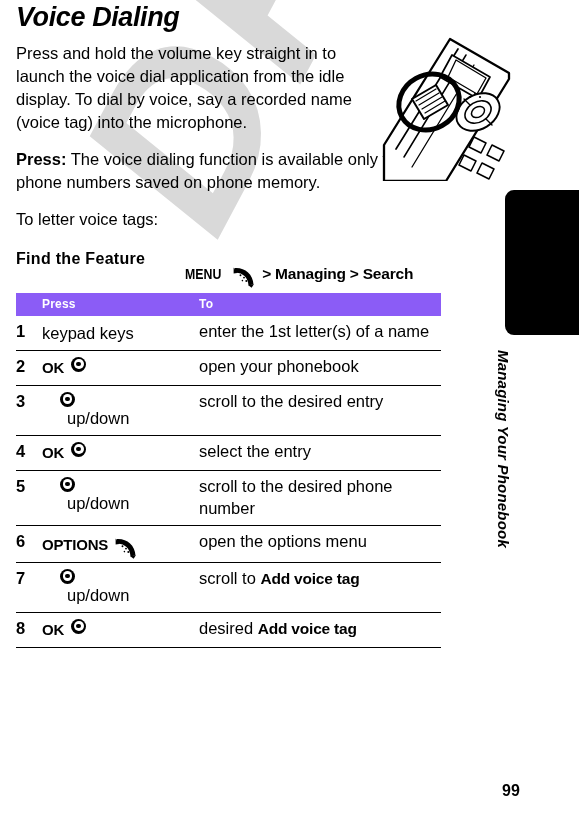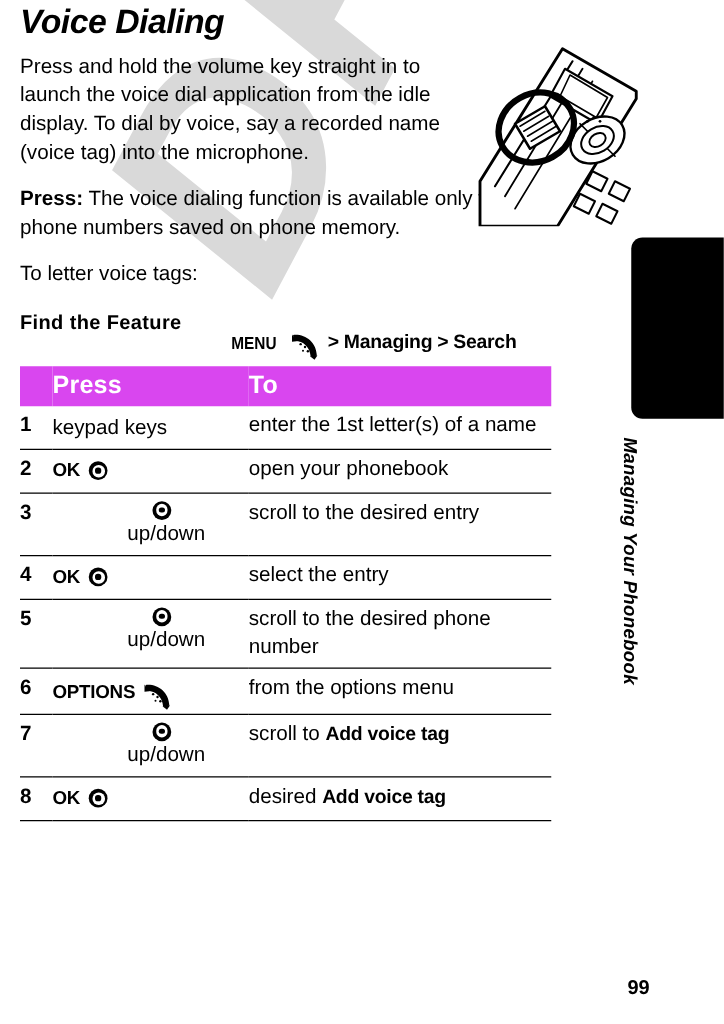--- a/index.html
+++ b/index.html
@@ -162,24 +162,24 @@
   }
 
   
   .steps-table {
     border-collapse: collapse;
     width: 425px;
     margin-top: 13px;
     table-layout: fixed;
   }
   .steps-table thead th {
-    background: #d946ef;
+    background: #8b5cf6;
     color: #ffffff;
     text-align: left;
-    font-size: 20px;
+    font-size: 12px;
     font-weight: bold;
     padding: 4px 0 5px 0;
     letter-spacing: 0.2px;
   }
   .th-num { width: 26px; }
   .th-press { width: 157px; }
   .th-to { width: 242px; }
 
   .steps-table tbody td {
     border-bottom: 1.4px solid #000000;
@@ -198,21 +198,20 @@
     padding-top: 6px;
   }
   .cell-press {
     padding-right: 6px;
   }
   .cell-to {
     padding-right: 4px;
   }
   .press-inline {
     display: flex;
-    align-items: center;
     min-height: 22px;
     padding-top: 2px;
   }
   .press-inline.indent {
     padding-left: 18px;
     flex-direction: column;
   }
   .press-text {
     font-size: 16.5px;
   }
@@ -444,21 +443,21 @@
                   <path d="M22.9 18.3 L17.0 19.0 L20.6 21.8 Z" fill="#000"></path>
                   <circle cx="9.5" cy="9.3" r="0.95" fill="#000"></circle>
                   <circle cx="13.0" cy="11.6" r="0.95" fill="#000"></circle>
                   <circle cx="15.3" cy="15.0" r="0.95" fill="#000"></circle>
                   <circle cx="11.4" cy="14.6" r="0.8" fill="#000"></circle>
                 </svg>
               </span>
             </div>
           </td>
           <td class="cell-to">
-            <span>from the options menu</span>
+            <span>open the options menu</span>
           </td>
         </tr>
 
         <tr>
           <td class="cell-num">7</td>
           <td class="cell-press">
             <div class="press-inline indent">
               <span class="ring-icon"></span>
               <span class="updown-label">up/down</span>
             </div>

